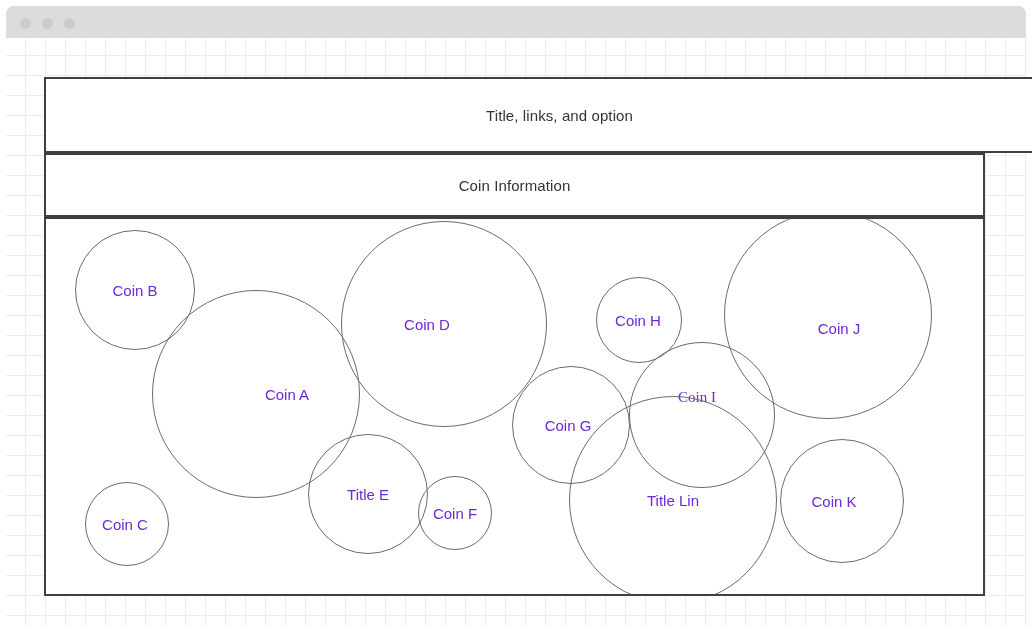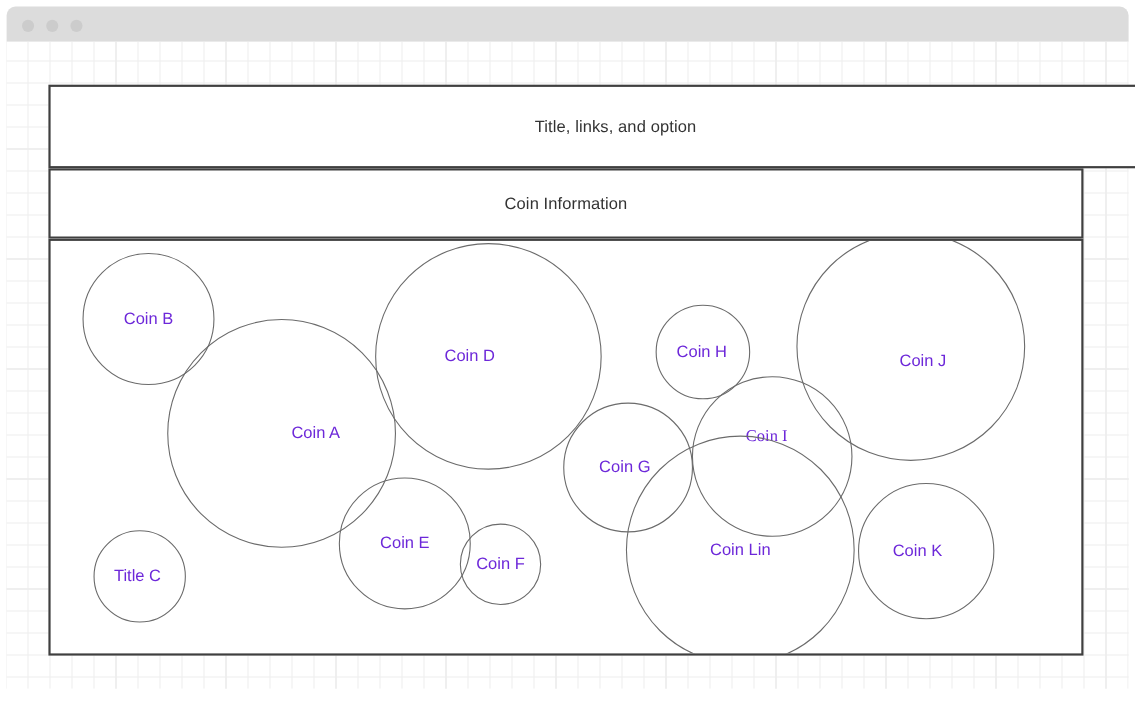--- a/index.html
+++ b/index.html
@@ -143,35 +143,35 @@
     <span class="wf-label">Coin Information</span>
   </div>
 
   <div class="wf-box" id="coin-canvas-box">
     <div id="bubble-layer">
         <div class="coin" style="left: 29px; top: 11px; width: 120px; height: 120px; border-color: rgb(107, 107, 107);"></div>
         <span class="coin-label" style="left: 89px; top: 71px;">Coin B</span>
         <div class="coin" style="left: 106px; top: 71px; width: 208px; height: 208px; border-color: rgb(107, 107, 107);"></div>
         <span class="coin-label" style="left: 201px; top: 175px; margin-left: 40px;">Coin A</span>
         <div class="coin" style="left: 39px; top: 263px; width: 84px; height: 84px; border-color: rgb(107, 107, 107);"></div>
-        <span class="coin-label" style="left: 79px; top: 305px;">Title C</span>
+        <span class="coin-label" style="left: 79px; top: 305px;">Coin C</span>
         <div class="coin" style="left: 295px; top: 2px; width: 206px; height: 206px; border-color: rgb(107, 107, 107);"></div>
         <span class="coin-label" style="left: 381px; top: 105px;">Coin D</span>
         <div class="coin" style="left: 262px; top: 215px; width: 120px; height: 120px; border-color: rgb(107, 107, 107);"></div>
-        <span class="coin-label" style="left: 322px; top: 275px;">Coin E</span>
+        <span class="coin-label" style="left: 322px; top: 275px;">Title E</span>
         <div class="coin" style="left: 372px; top: 257px; width: 74px; height: 74px; border-color: rgb(107, 107, 107);"></div>
         <span class="coin-label" style="left: 409px; top: 294px;">Coin F</span>
         <div class="coin" style="left: 466px; top: 147px; width: 118px; height: 118px; border-color: rgb(107, 107, 107);"></div>
         <span class="coin-label" style="left: 522px; top: 206px;">Coin G</span>
         <div class="coin" style="left: 550px; top: 58px; width: 86px; height: 86px; border-color: rgb(107, 107, 107);"></div>
         <span class="coin-label" style="left: 592px; top: 101px;">Coin H</span>
         <div class="coin" style="left: 583px; top: 123px; width: 146px; height: 146px; border-color: rgb(107, 107, 107);"></div>
         <span class="coin-label" style="left: 651px; top: 178px; font-family: Liberation Serif, serif;">Coin I</span>
         <div class="coin" style="left: 678px; top: -8px; width: 208px; height: 208px; border-color: rgb(107, 107, 107);"></div>
         <span class="coin-label" style="left: 793px; top: 89px; margin-top: 20px;">Coin J</span>
         <div class="coin" style="left: 734px; top: 220px; width: 124px; height: 124px; border-color: rgb(107, 107, 107);"></div>
         <span class="coin-label" style="left: 788px; top: 282px;">Coin K</span>
         <div class="coin" style="left: 523px; top: 177px; width: 208px; height: 208px; border-color: rgb(107, 107, 107);"></div>
-        <span class="coin-label" style="left: 627px; top: 281px;">Coin Lin</span>
+        <span class="coin-label" style="left: 627px; top: 281px;">Title Lin</span>
       </div>
   </div>
 
 </div>
 
 </body></html>

